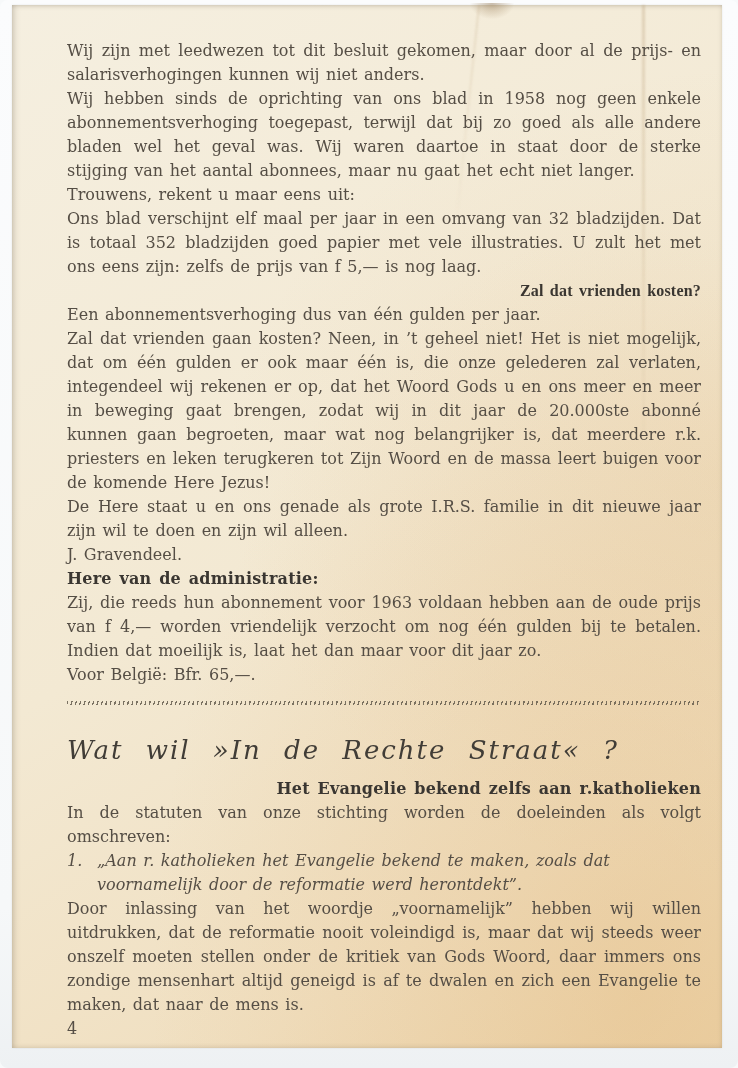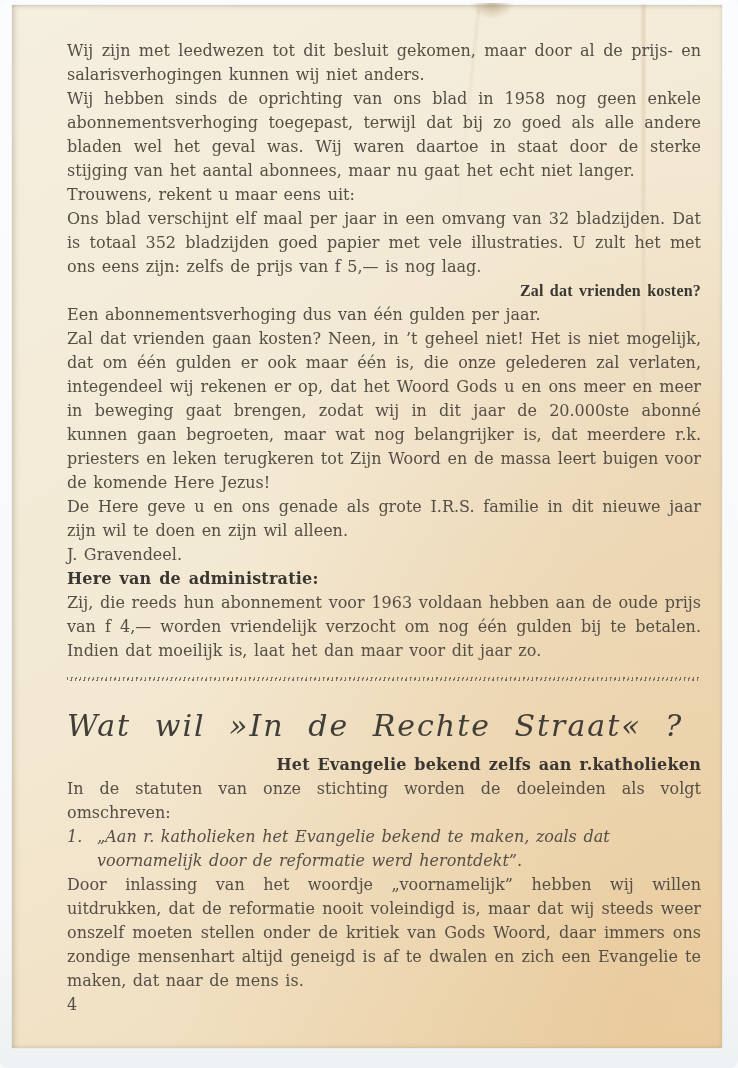--- a/index.html
+++ b/index.html
@@ -72,21 +72,21 @@
     height: 4px;
     margin: 14px 0 0 0;
     background: repeating-linear-gradient(105deg,
       rgba(92,84,70,0.80) 0px, rgba(92,84,70,0.80) 1.3px,
       transparent 1.3px, transparent 4.2px);
   }
   .article-title {
     margin: 26px 0 8px 0;
     font-style: italic;
     font-weight: normal;
-    font-size: 30px;
+    font-size: 26px;
     line-height: 38px;
     letter-spacing: 2px;
     word-spacing: 12px;
     color: #413d37;
     text-align: left;
   }
   .article-subtitle { margin: 0 0 16px 0; }
   .statute-item {
     display: flex;
     font-style: italic;
@@ -110,26 +110,27 @@
 
       <p>Wij zijn met leedwezen tot dit besluit gekomen, maar door al de prijs- en salarisverhogingen kunnen wij niet anders.</p>
       <p>Wij hebben sinds de oprichting van ons blad in 1958 nog geen enkele abonnementsverhoging toegepast, terwijl dat bij zo goed als alle andere bladen wel het geval was. Wij waren daartoe in staat door de sterke stijging van het aantal abonnees, maar nu gaat het echt niet langer.</p>
       <p>Trouwens, rekent u maar eens uit:</p>
       <p>Ons blad verschijnt elf maal per jaar in een omvang van 32 bladzijden. Dat is totaal 352 bladzijden goed papier met vele illustraties. U zult het met ons eens zijn: zelfs de prijs van f 5,— is nog laag.</p>
 
       <p class="heading-bold align-right cost-heading">Zal dat vrienden kosten?</p>
 
       <p>Een abonnementsverhoging dus van één gulden per jaar.</p>
       <p>Zal dat vrienden gaan kosten? Neen, in ’t geheel niet! Het is niet mogelijk, dat om één gulden er ook maar één is, die onze gelederen zal verlaten, integendeel wij rekenen er op, dat het Woord Gods u en ons meer en meer in beweging gaat brengen, zodat wij in dit jaar de 20.000ste abonné kunnen gaan begroeten, maar wat nog belangrijker is, dat meerdere r.k. priesters en leken terugkeren tot Zijn Woord en de massa leert buigen voor de komende Here Jezus!</p>
-      <p>De Here geve u en ons genade als grote I.R.S. familie in dit nieuwe jaar zijn wil te doen en zijn wil alleen.</p>
+      <p>De Here staat u en ons genade als grote I.R.S. familie in dit nieuwe jaar zijn wil te doen en zijn wil alleen.</p>
 
       <p class="signature">J. Gravendeel.</p>
 
       <p class="heading-bold">Here van de administratie:</p>
       <p>Zij, die reeds hun abonnement voor 1963 voldaan hebben aan de oude prijs van f 4,— worden vriendelijk verzocht om nog één gulden bij te betalen. Indien dat moeilijk is, laat het dan maar voor dit jaar zo.</p>
+      <p>Voor België: Bfr. 65,—.</p>
 
       <div class="wavy-divider"></div>
 
       <h1 class="article-title">Wat wil »In de Rechte Straat« ?</h1>
       <p class="heading-bold align-right article-subtitle">Het Evangelie bekend zelfs aan r.katholieken</p>
 
       <p>In de statuten van onze stichting worden de doeleinden als volgt omschreven:</p>
 
       <div class="statute-item">
         <span class="statute-number">1.</span>

